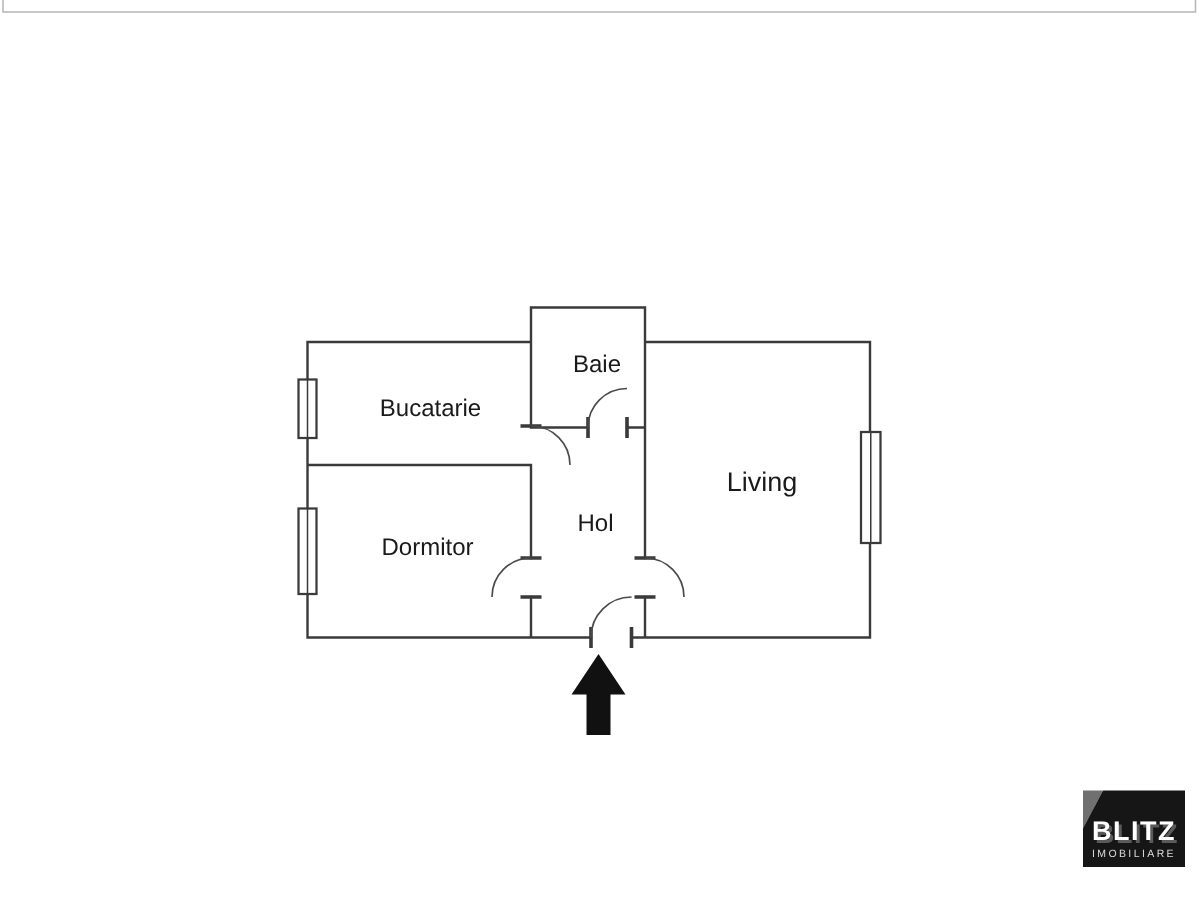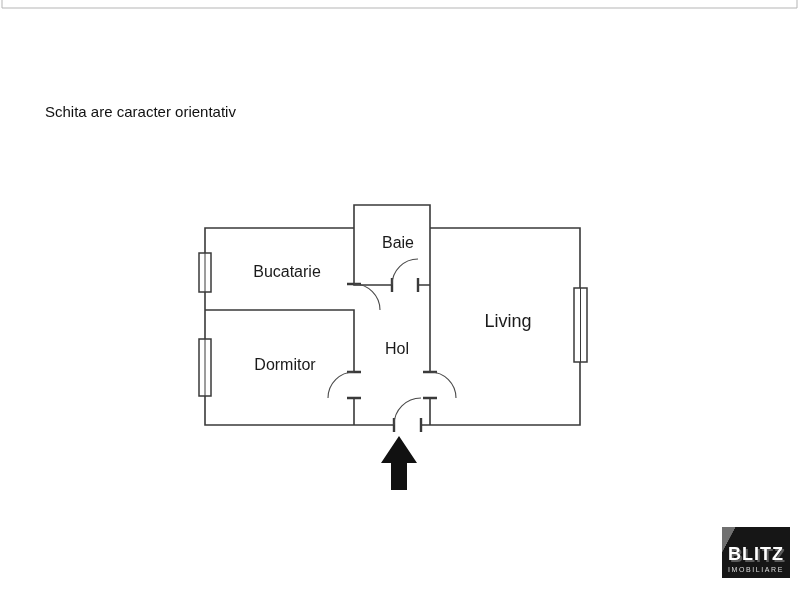--- a/index.html
+++ b/index.html
@@ -66,21 +66,20 @@
     letter-spacing: 1.6px;
     margin-top: 3px;
     color: #dddddd;
   }
 </style>
 </head>
 <body>
 
 <div id="page">
 
-  <div class="disclaimer">Schita are caracter orientativ</div>
 
   <svg class="plan-svg" viewBox="0 0 799 600" xmlns="http://www.w3.org/2000/svg">
 
     <path class="frame-line" d="M2,0 V8 H797 V0"></path>
 
     <g>
       <path class="walls" d="
         M205,228 H354
         M430,228 H580
         M205,228 V425

